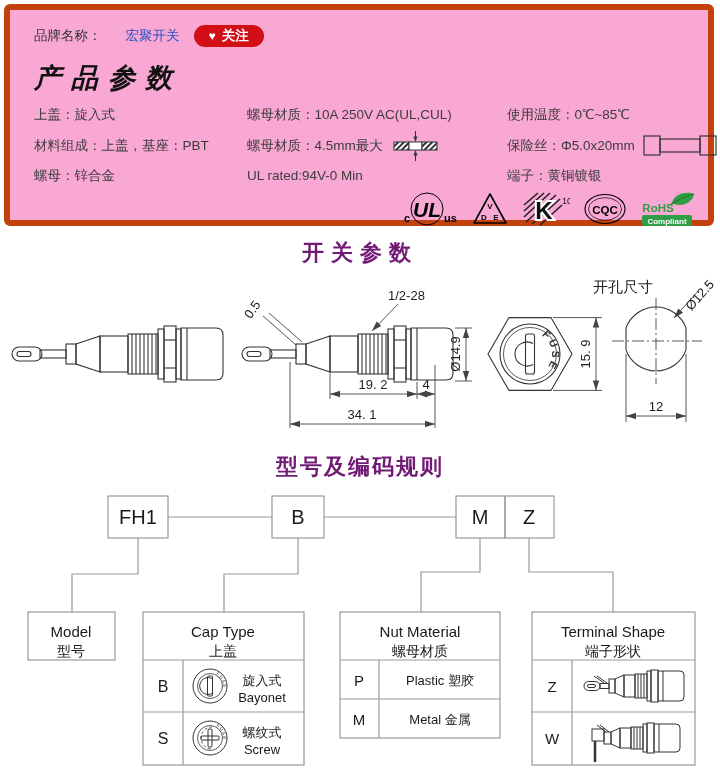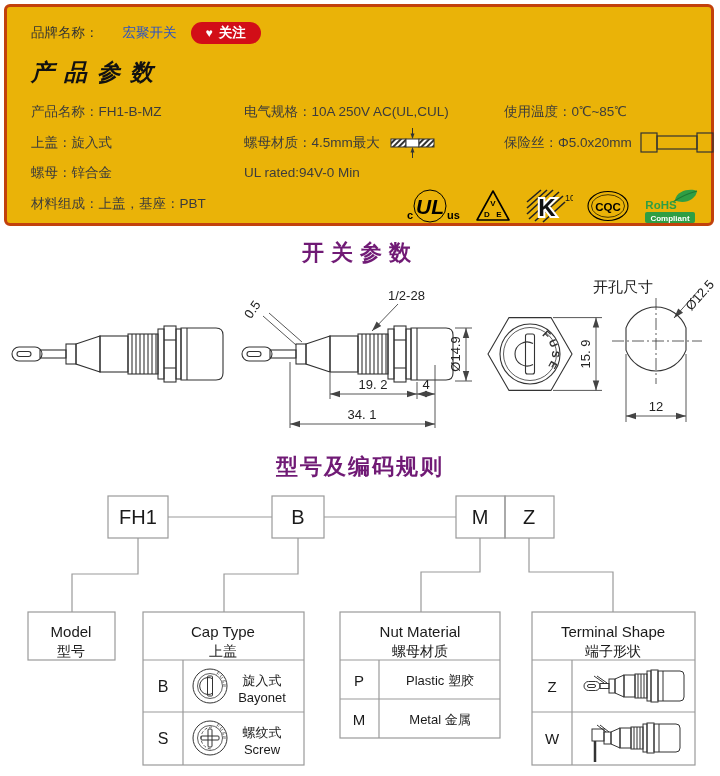--- a/index.html
+++ b/index.html
@@ -4,36 +4,36 @@
 <style>
   html,body{margin:0;padding:0;}
   body{
     width:720px;height:776px;position:relative;overflow:hidden;background:#fff;
     font-family:"Liberation Sans",sans-serif;color:#3a3a3a;
     -webkit-font-smoothing:antialiased;
   }
   
   .card{
     position:absolute;left:4px;top:4px;width:710px;height:222px;
-    border:3px solid #c2410c;border-radius:6px;background:#eab308;box-sizing:border-box;padding-left:14px;
+    border:6px solid #c2410c;border-radius:6px;background:#f9a8d4;box-sizing:border-box;padding-left:14px;
   }
   .brand-row{position:absolute;left:24px;top:13px;height:26px;display:flex;align-items:center;font-size:13.5px;}
   .brand-label{color:#333;}
   .brand-link{color:#2b52c4;text-decoration:none;cursor:pointer;margin-left:24px;}
   .follow-btn{
     margin-left:14px;display:inline-flex;align-items:center;gap:6px;
     background:#d20e17;color:#fff;border:none;border-radius:13px;
     padding:4px 15px;font-size:13.5px;font-weight:bold;cursor:pointer;line-height:1;
     font-family:"Liberation Sans",sans-serif;
   }
   .follow-btn .heart{font-size:12px;line-height:1;}
   .script-heading{
     position:absolute;left:24px;top:50px;margin:0;
     font-family:"DejaVu Serif",serif;font-style:italic;font-weight:bold;
-    font-size:23px;letter-spacing:10px;color:#111;
+    font-size:27px;letter-spacing:10px;color:#111;
   }
   .spec-col{position:absolute;top:90px;font-size:13.5px;color:#3c3c3c;}
   .spec-col .spec-line{height:30.5px;line-height:30.5px;white-space:nowrap;display:flex;align-items:center;gap:8px;}
   .col1{left:24px;} .col2{left:237px;} .col3{left:476px;margin-left:21px;}
   .inline-icon{flex:0 0 auto;display:block;}
   .cert-row{position:absolute;right:12px;top:181px;display:flex;align-items:center;gap:13px;}
   
   .center-heading{
     position:absolute;left:0;width:720px;text-align:center;margin:0;
     font-size:22px;font-weight:bold;color:#701a75;
@@ -55,36 +55,33 @@
     <button class="follow-btn">
       <span class="heart">♥</span>
       <span>关注</span>
     </button>
   </div>
 
   <h2 class="script-heading">产品参数</h2>
 
   <div class="spec-col col1">
     <div class="spec-line">
-        <span>产品名称：FH1-B-MZ</span>
-      </div>
-    <div class="spec-line">
         <span>上盖：旋入式</span>
       </div>
     <div class="spec-line">
+        <span>材料组成：上盖，基座：PBT</span>
+      </div>
+    <div class="spec-line">
         <span>螺母：锌合金</span>
       </div>
-    <div class="spec-line">
-        <span>材料组成：上盖，基座：PBT</span>
-      </div>
   </div>
 
   <div class="spec-col col2">
     <div class="spec-line">
-        <span>电气规格：10A 250V AC(UL,CUL)</span>
+        <span>螺母材质：10A 250V AC(UL,CUL)</span>
       </div>
     <div class="spec-line">
       <span>螺母材质：4.5mm最大</span>
       <svg class="inline-icon" width="50" height="30" viewBox="0 0 50 30">
         <defs>
           <pattern id="hatch" width="4" height="4" patternUnits="userSpaceOnUse" patternTransform="rotate(45)">
             <rect width="4" height="4" fill="#fff"></rect>
               <rect width="2" height="4" fill="#333"></rect>
           </pattern>
         </defs>
@@ -107,20 +104,23 @@
         <span>使用温度：0℃~85℃</span>
       </div>
     <div class="spec-line">
       <span>保险丝：Φ5.0x20mm</span>
       <svg class="inline-icon" width="74" height="24" viewBox="0 0 74 24">
         <rect x="1" y="2" width="16" height="19" fill="none" stroke="#333" stroke-width="1.2"></rect>
         <rect x="57" y="2" width="16" height="19" fill="none" stroke="#333" stroke-width="1.2"></rect>
         <rect x="17" y="5" width="40" height="13" fill="none" stroke="#333" stroke-width="1.2"></rect>
       </svg>
     </div>
+    <div class="spec-line">
+        <span>端子：黄铜镀银</span>
+      </div>
   </div>
 
   <div class="cert-row">
     <svg width="58" height="36" viewBox="0 0 58 36">
       <ellipse cx="27" cy="18" rx="16" ry="16" fill="none" stroke="#000" stroke-width="1"></ellipse>
       <text x="4" y="31" font-size="11" font-weight="bold" fill="#000">c</text>
       <text x="27" y="26" font-size="21" font-weight="bold" font-style="italic" text-anchor="middle" fill="#000">UL</text>
       <text x="44" y="31" font-size="11" font-weight="bold" fill="#000">us</text>
     </svg>
     <svg width="38" height="36" viewBox="0 0 38 36">

